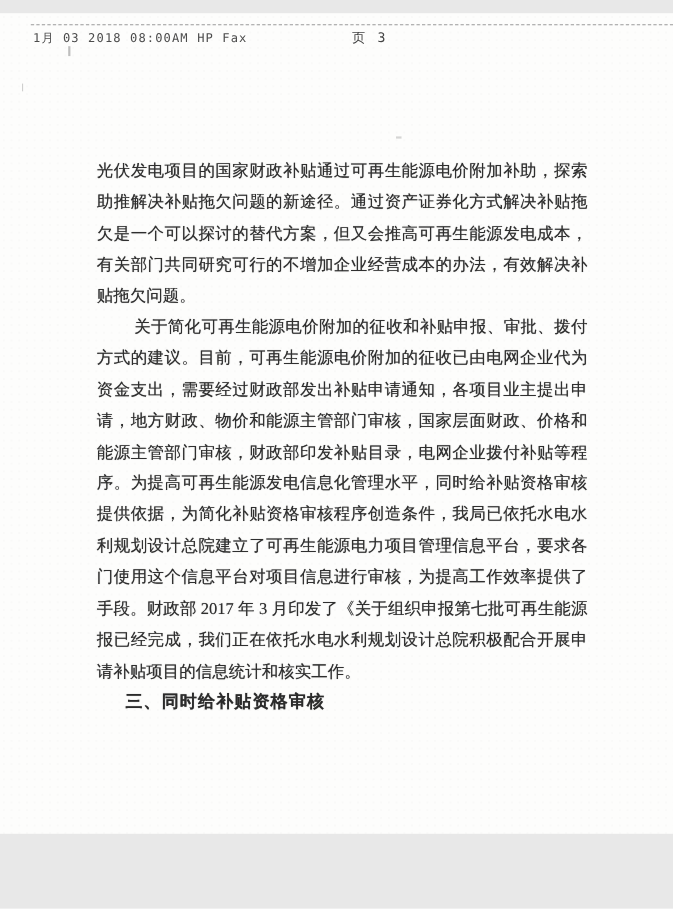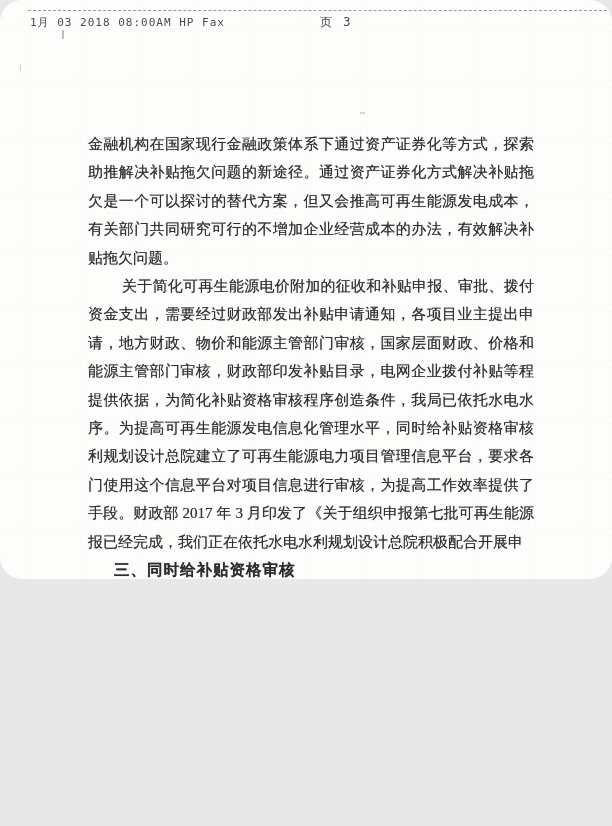--- a/index.html
+++ b/index.html
@@ -3,29 +3,28 @@
 <meta charset="utf-8">
 <style>
   html, body {
     margin: 0;
     padding: 0;
     background: #e8e8e8;
   }
   .page {
     position: relative;
     width: 612px;
-    height: 579px;
-    margin: 0 auto;
+    height: 746px;
+    margin: 12px auto;
     background-color: #fdfdfc;
     background-image: radial-gradient(rgba(0,0,0,0.015) 1px, transparent 1px);
     background-size: 7px 7px;
     overflow: hidden;
     font-family: "Liberation Serif", "DejaVu Serif", serif;
     color: #333;
-    border-radius: 22px;
   }
   
   .fax-rule {
     position: absolute;
     top: 10px;
     left: 28px;
     right: 0;
     border-top: 1px dashed #9a9a9a;
     height: 0;
   }
@@ -110,37 +109,39 @@
   <div class="fax-page">页 3</div>
 
   <div class="artifact a1"></div>
   <div class="artifact a2"></div>
   <div class="artifact a3"></div>
   <div class="artifact a4"></div>
 
   <div class="doc-body">
     <div id="paragraphs">
         <div class="para">
-          <div class="line">金融机构在国家现行金融政策体系下通过资产证券化等方式，探索</div>
+          <div class="line">光伏发电项目的国家财政补贴通过可再生能源电价附加补助，探索</div>
           <div class="line">助推解决补贴拖欠问题的新途径。通过资产证券化方式解决补贴拖</div>
           <div class="line">欠是一个可以探讨的替代方案，但又会推高可再生能源发电成本，</div>
           <div class="line">有关部门共同研究可行的不增加企业经营成本的办法，有效解决补</div>
           <div class="line">贴拖欠问题。</div>
         </div>
         <div class="para">
           <div class="line indent">关于简化可再生能源电价附加的征收和补贴申报、审批、拨付</div>
+          <div class="line">方式的建议。目前，可再生能源电价附加的征收已由电网企业代为</div>
           <div class="line">资金支出，需要经过财政部发出补贴申请通知，各项目业主提出申</div>
           <div class="line">请，地方财政、物价和能源主管部门审核，国家层面财政、价格和</div>
           <div class="line">能源主管部门审核，财政部印发补贴目录，电网企业拨付补贴等程</div>
+          <div class="line">序。为提高可再生能源发电信息化管理水平，同时给补贴资格审核</div>
           <div class="line">提供依据，为简化补贴资格审核程序创造条件，我局已依托水电水</div>
-          <div class="line">序。为提高可再生能源发电信息化管理水平，同时给补贴资格审核</div>
           <div class="line">利规划设计总院建立了可再生能源电力项目管理信息平台，要求各</div>
           <div class="line">门使用这个信息平台对项目信息进行审核，为提高工作效率提供了</div>
           <div class="line">手段。财政部 2017 年 3 月印发了《关于组织申报第七批可再生能源</div>
           <div class="line">报已经完成，我们正在依托水电水利规划设计总院积极配合开展申</div>
+          <div class="line">请补贴项目的信息统计和核实工作。</div>
         </div>
       </div>
     <div class="section-heading">三、同时给补贴资格审核</div>
   </div>
 
   <div class="page-number">— 5 —</div>
 
 </div>
 
 </body></html>

